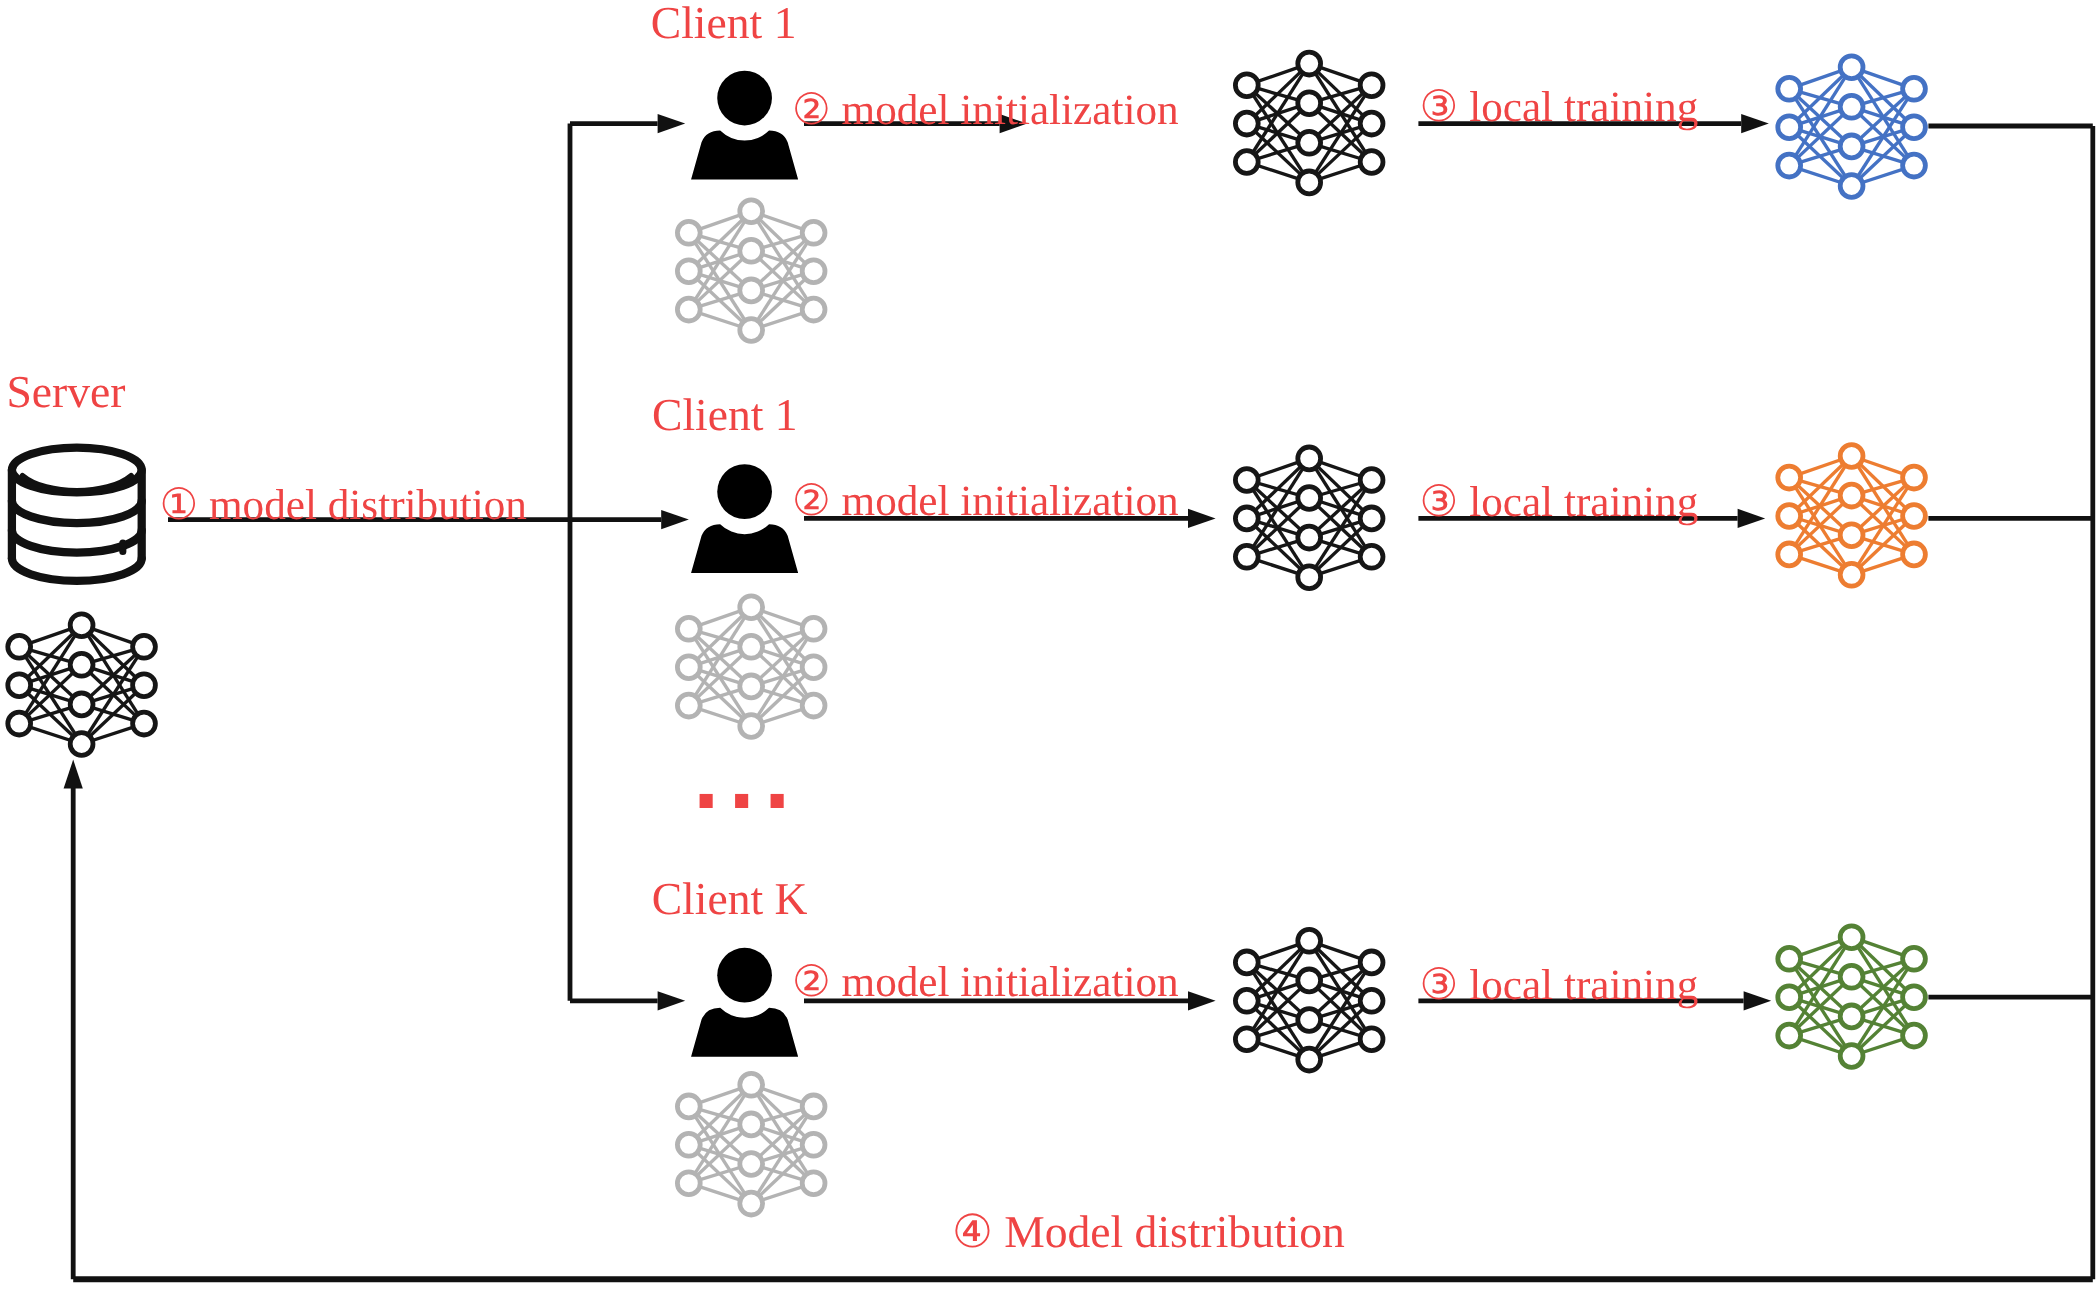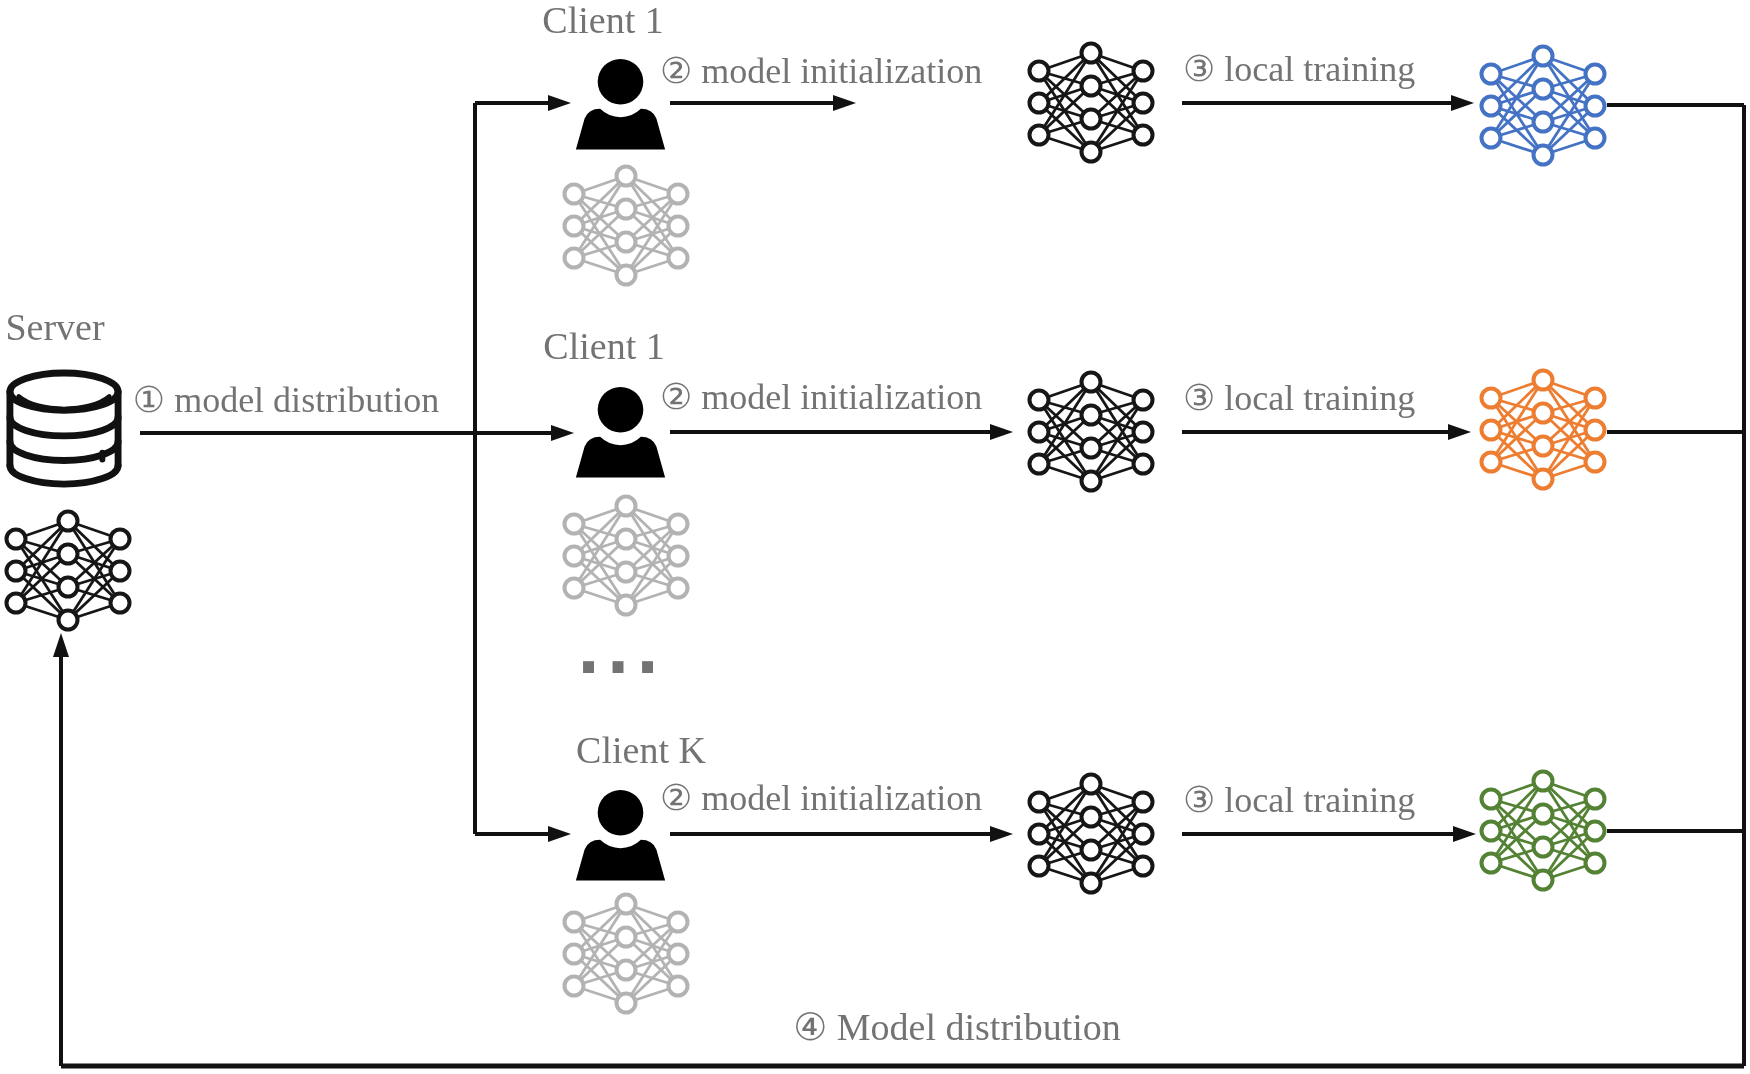--- a/index.html
+++ b/index.html
@@ -7,27 +7,27 @@
     position:relative;
     width:1750px;height:1074px;
     background:#ffffff;
     overflow:hidden;
     font-family:"Liberation Serif","DejaVu Serif",serif;
   }
   .wires{position:absolute;left:0;top:0;}
   .lbl{
     position:absolute;
     font-size:38px;
-    color:#737373;
+    color:#ef4444;
     white-space:nowrap;
     line-height:1.05;
   }
   .ctr{transform:translate(-50%,-50%);}
   .lft{transform:translateY(-50%);}
-  .step{font-size:36px;}
+  .step{font-size:36px;margin-top:20px;}
   .ell{
     font-size:62px;
     font-weight:900;
     letter-spacing:6px;
     font-family:"DejaVu Sans","Liberation Sans",sans-serif;
   }
   .icon{position:absolute;}
   .nn-icon{position:absolute;width:130px;height:130px;}
   .nn-icon svg{display:block;width:100%;height:100%;}
 </style>
@@ -375,21 +375,21 @@
         <circle cx="66" cy="82" r="9.5" fill="#ffffff" stroke="#ed7d31" stroke-width="4"></circle>
         <circle cx="66" cy="115" r="9.5" fill="#ffffff" stroke="#ed7d31" stroke-width="4"></circle>
         <circle cx="118" cy="34" r="9.5" fill="#ffffff" stroke="#ed7d31" stroke-width="4"></circle>
         <circle cx="118" cy="66" r="9.5" fill="#ffffff" stroke="#ed7d31" stroke-width="4"></circle>
         <circle cx="118" cy="98" r="9.5" fill="#ffffff" stroke="#ed7d31" stroke-width="4"></circle>
       </svg>
     </div>
 
   <div class="lbl ctr ell" style="left:621px;top:652px;">...</div>
 
-  <div class="lbl ctr" style="left:641px;top:751px;">Client K</div>
+  <div class="lbl ctr" style="left:608px;top:751px;">Client K</div>
   <svg class="icon" style="left:572px;top:788px;" width="97" height="94" viewBox="0 0 100 96">
     <g fill="#000000">
       <circle cx="50" cy="25" r="23.5"></circle>
       <path d="M4,95 L13,63 Q17,53 29,53 A30,30 0 0 0 71,53 Q83,53 87,63 L96,95 Z"></path>
     </g>
   </svg>
   <div class="nn-icon" style="left:560px;top:888px;">
       <svg viewBox="0 0 130 130" xmlns="http://www.w3.org/2000/svg">
         <line x1="14" y1="34" x2="66" y2="16" stroke="#b3b3b3" stroke-width="2.8"></line>
         <line x1="14" y1="34" x2="66" y2="49" stroke="#b3b3b3" stroke-width="2.8"></line>

